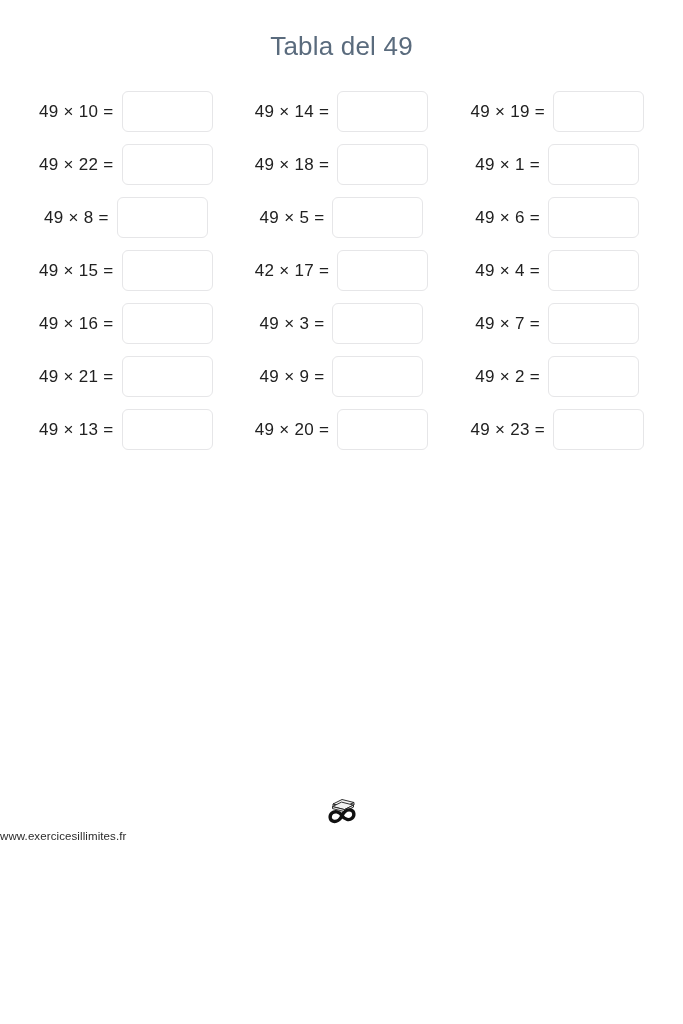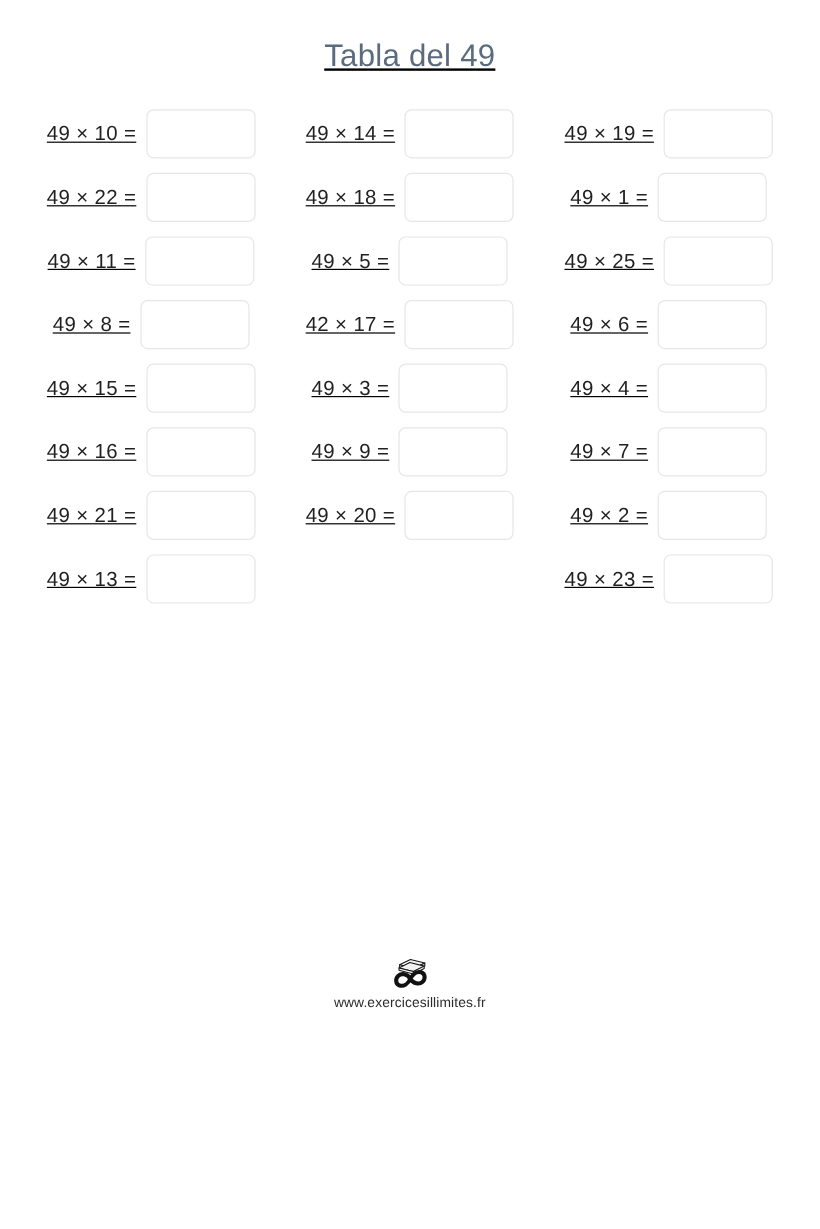--- a/index.html
+++ b/index.html
@@ -13,21 +13,20 @@
     font-family: "Liberation Sans", sans-serif;
     overflow: hidden;
     position: relative;
   }
 
   .page {
     width: 683px;
     height: 856px;
     position: relative;
     box-sizing: border-box;
-    text-decoration: underline;
   }
 
   .worksheet-title {
     text-align: center;
     font-size: 26px;
     font-weight: 400;
     color: #5a6b7d;
     margin: 0;
     padding-top: 31px;
     letter-spacing: 0.2px;
@@ -71,21 +70,20 @@
     color: #212121;
     text-align: center;
     padding: 0;
   }
 
   .footer {
     position: absolute;
     left: 0;
     right: 0;
     bottom: 14px;
-    text-align: center;
   }
 
   .footer-logo {
     display: block;
     margin: 0 auto 5px auto;
   }
 
   .footer-url {
     font-size: 11.5px;
     color: #2b2b2b;
@@ -104,24 +102,20 @@
     <div>
       <div class="problem-row">
         <span class="problem-expression">49 × 10 =</span>
         <input class="answer-box" type="text" value="" style="">
       </div>
       <div class="problem-row">
         <span class="problem-expression">49 × 22 =</span>
         <input class="answer-box" type="text" value="" style="">
       </div>
       <div class="problem-row">
-        <span class="problem-expression">49 × 11 =</span>
-        <input class="answer-box" type="text" value="" style="">
-      </div>
-      <div class="problem-row">
         <span class="problem-expression">49 × 8 =</span>
         <input class="answer-box" type="text" value="" style="">
       </div>
       <div class="problem-row">
         <span class="problem-expression">49 × 15 =</span>
         <input class="answer-box" type="text" value="" style="">
       </div>
       <div class="problem-row">
         <span class="problem-expression">49 × 16 =</span>
         <input class="answer-box" type="text" value="" style="">
@@ -167,24 +161,20 @@
       </div>
     </div>
 
     <div>
       <div class="problem-row">
         <span class="problem-expression">49 × 19 =</span>
         <input class="answer-box" type="text" value="" style="">
       </div>
       <div class="problem-row">
         <span class="problem-expression">49 × 1 =</span>
-        <input class="answer-box" type="text" value="" style="">
-      </div>
-      <div class="problem-row">
-        <span class="problem-expression">49 × 25 =</span>
         <input class="answer-box" type="text" value="" style="">
       </div>
       <div class="problem-row">
         <span class="problem-expression">49 × 6 =</span>
         <input class="answer-box" type="text" value="" style="">
       </div>
       <div class="problem-row">
         <span class="problem-expression">49 × 4 =</span>
         <input class="answer-box" type="text" value="" style="">
       </div>

